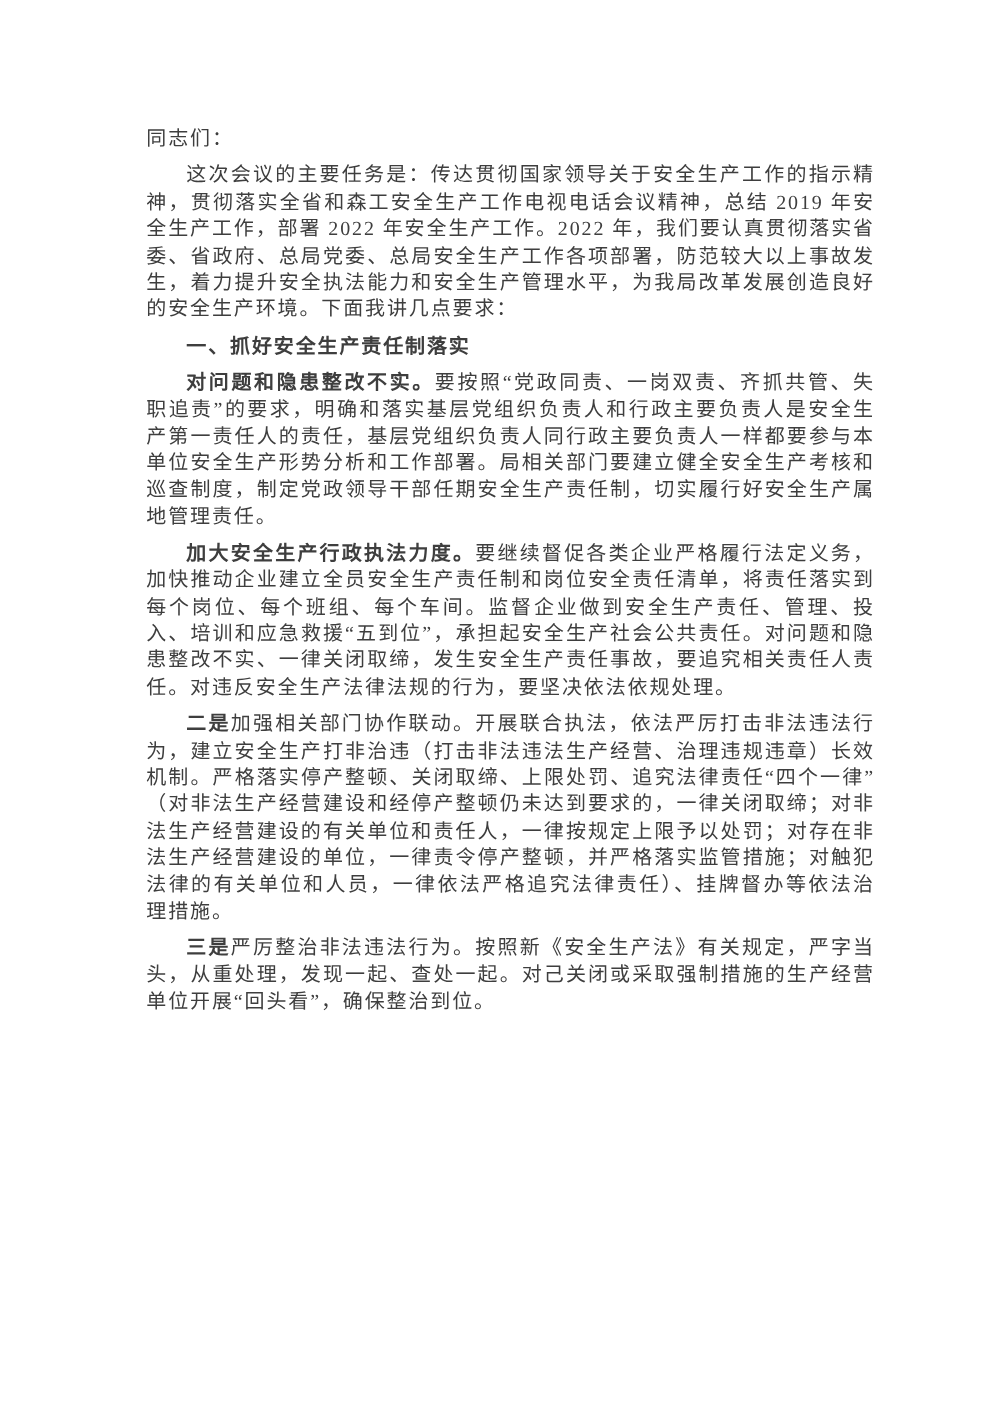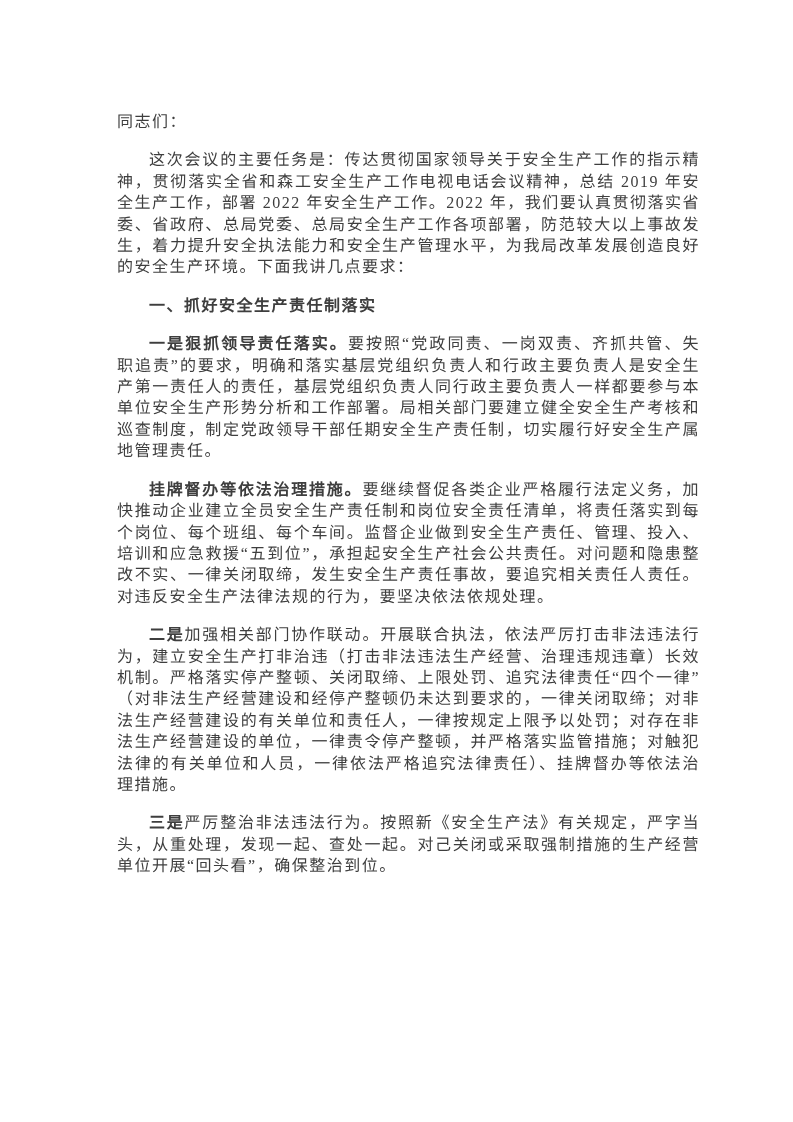--- a/index.html
+++ b/index.html
@@ -21,21 +21,21 @@
   }
   .doc {
     font-family: "Liberation Serif", "DejaVu Serif", serif;
     font-size: 16px;
     line-height: 21.4px;
     color: #3e3e3e;
     text-align: justify;
     letter-spacing: 1.5px;
   }
   .doc p {
-    margin: 17px 0 8px 0;
+    margin: 7px 0 8px 0;
     text-indent: 2em;
   }
   .doc p.salutation {
     text-indent: 0;
   }
   .doc p.heading {
     font-weight: bold;
   }
   .doc .lead {
     font-weight: bold;
@@ -53,26 +53,26 @@
 
     <p class="body">
       <span>这次会议的主要任务是：传达贯彻国家领导关于安全生产工作的指示精神，贯彻落实全省和森工安全生产工作电视电话会议精神，总结 2019 年安全生产工作，部署 2022 年安全生产工作。2022 年，我们要认真贯彻落实省委、省政府、总局党委、总局安全生产工作各项部署，防范较大以上事故发生，着力提升安全执法能力和安全生产管理水平，为我局改革发展创造良好的安全生产环境。下面我讲几点要求：</span>
     </p>
 
     <p class="heading">
       <span>一、抓好安全生产责任制落实</span>
     </p>
 
     <p class="body">
-      <span class="lead">一是狠抓领导责任落实。</span><span>要按照“党政同责、一岗双责、齐抓共管、失职追责”的要求，明确和落实基层党组织负责人和行政主要负责人是安全生产第一责任人的责任，基层党组织负责人同行政主要负责人一样都要参与本单位安全生产形势分析和工作部署。局相关部门要建立健全安全生产考核和巡查制度，制定党政领导干部任期安全生产责任制，切实履行好安全生产属地管理责任。</span>
+      <span class="lead">对问题和隐患整改不实。</span><span>要按照“党政同责、一岗双责、齐抓共管、失职追责”的要求，明确和落实基层党组织负责人和行政主要负责人是安全生产第一责任人的责任，基层党组织负责人同行政主要负责人一样都要参与本单位安全生产形势分析和工作部署。局相关部门要建立健全安全生产考核和巡查制度，制定党政领导干部任期安全生产责任制，切实履行好安全生产属地管理责任。</span>
     </p>
 
 
     <p class="body">
-      <span class="lead">挂牌督办等依法治理措施。</span><span>要继续督促各类企业严格履行法定义务，加快推动企业建立全员安全生产责任制和岗位安全责任清单，将责任落实到每个岗位、每个班组、每个车间。监督企业做到安全生产责任、管理、投入、培训和应急救援“五到位”，承担起安全生产社会公共责任。对问题和隐患整改不实、一律关闭取缔，发生安全生产责任事故，要追究相关责任人责任。对违反安全生产法律法规的行为，要坚决依法依规处理。</span>
+      <span class="lead">加大安全生产行政执法力度。</span><span>要继续督促各类企业严格履行法定义务，加快推动企业建立全员安全生产责任制和岗位安全责任清单，将责任落实到每个岗位、每个班组、每个车间。监督企业做到安全生产责任、管理、投入、培训和应急救援“五到位”，承担起安全生产社会公共责任。对问题和隐患整改不实、一律关闭取缔，发生安全生产责任事故，要追究相关责任人责任。对违反安全生产法律法规的行为，要坚决依法依规处理。</span>
     </p>
 
 
 
     <p class="body">
       <span class="lead">二是</span><span>加强相关部门协作联动。开展联合执法，依法严厉打击非法违法行为，建立安全生产打非治违（打击非法违法生产经营、治理违规违章）长效机制。严格落实停产整顿、关闭取缔、上限处罚、追究法律责任“四个一律”（对非法生产经营建设和经停产整顿仍未达到要求的，一律关闭取缔；对非法生产经营建设的有关单位和责任人，一律按规定上限予以处罚；对存在非法生产经营建设的单位，一律责令停产整顿，并严格落实监管措施；对触犯法律的有关单位和人员，一律依法严格追究法律责任）、挂牌督办等依法治理措施。</span>
     </p>
 
     <p class="body">
       <span class="lead">三是</span><span>严厉整治非法违法行为。按照新《安全生产法》有关规定，严字当头，从重处理，发现一起、查处一起。对己关闭或采取强制措施的生产经营单位开展“回头看”，确保整治到位。</span>

